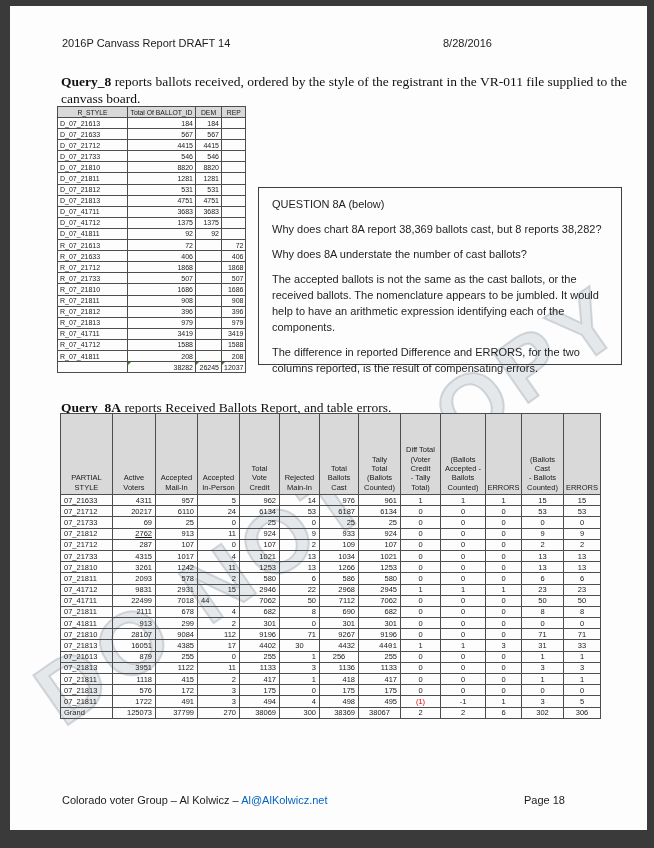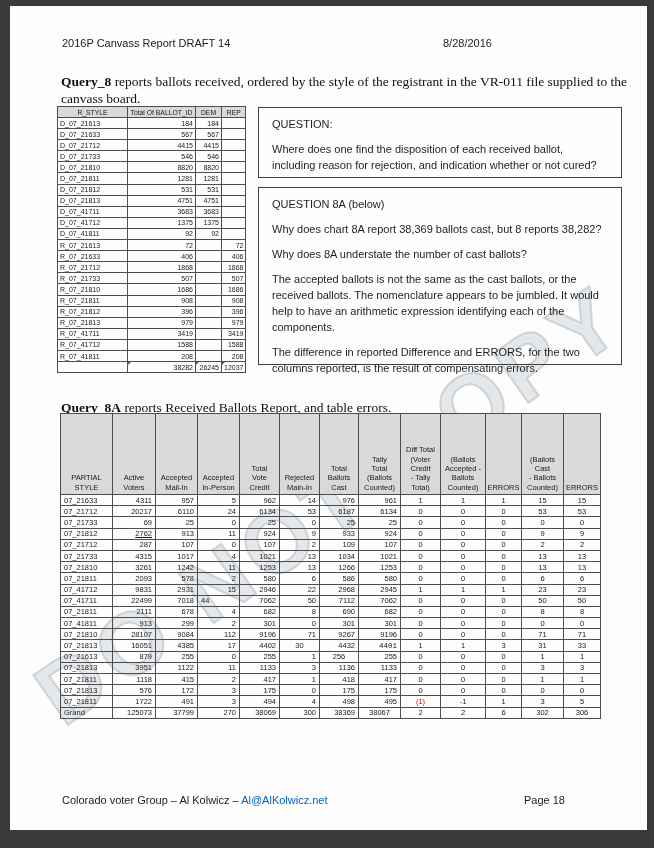--- a/index.html
+++ b/index.html
@@ -238,24 +238,20 @@
           </tr>
           <tr>
             <td style="text-align: left;"></td>
             <td class="tri" style="text-align: right;">38282</td>
             <td class="tri" style="text-align: right;">26245</td>
             <td class="tri" style="text-align: right;">12037</td>
           </tr>
         </tbody>
       </table>
 
-    <div class="qbox" id="qbox1">
-      <p>QUESTION:</p>
-      <p>Where does one find the disposition of each received ballot, including reason for rejection, and indication whether or not cured?</p>
-    </div>
 
     <div class="qbox" id="qbox2">
       <p>QUESTION 8A (below)</p>
       <p>Why does chart 8A report 38,369 ballots cast, but 8 reports 38,282?</p>
       <p>Why does 8A understate the number of cast ballots?</p>
       <p>The accepted ballots is not the same as the cast ballots, or the received ballots. The nomenclature appears to be jumbled. It would help to have an arithmetic expression identifying each of the components.</p>
       <p>The difference in reported Difference and ERRORS, for the two columns reported, is the result of compensating errors.</p>
     </div>
 
     <p class="para" id="para-q8a"><b>Query_8A</b><span> reports Received Ballots Report, and table errors.</span></p>

